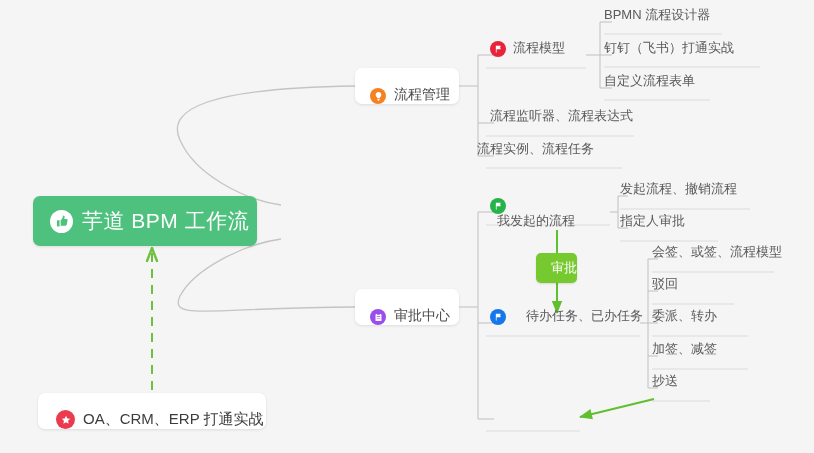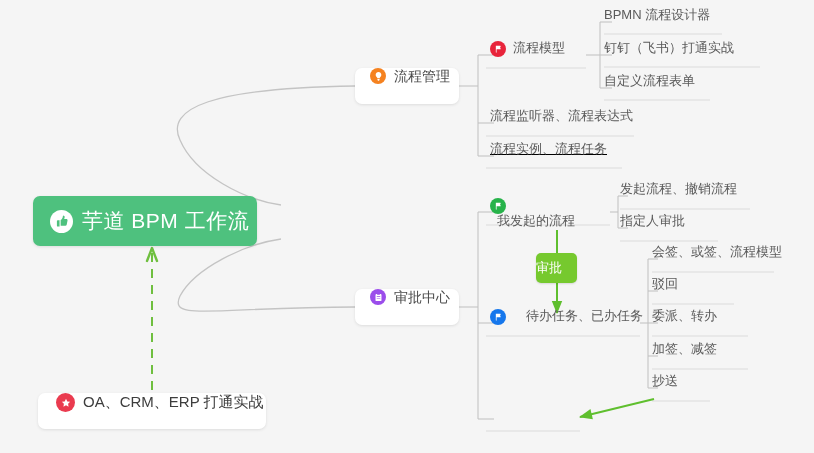--- a/index.html
+++ b/index.html
@@ -53,21 +53,21 @@
     white-space: nowrap;
   }
 
   
   .card-node {
     position: absolute;
     background: #ffffff;
     border-radius: 7px;
     box-shadow: 0 1px 3px rgba(0,0,0,0.10);
     display: flex;
-    align-items: flex-start;
+    align-items: flex-end;
     box-sizing: border-box;
     padding: 0 15px;
     height: 36px;
   }
   .card-label {
     font-size: 14px;
     color: #4a4a4a;
     margin-left: 8px;
     white-space: nowrap;
   }
@@ -92,21 +92,21 @@
   }
   .leaf .leaf-label.with-icon { margin-left: 7px; }
 
   
   .tag-node {
     position: absolute;
     background: #76c92e;
     border-radius: 5px;
     display: flex;
     align-items: center;
-    justify-content: flex-start;
+    justify-content: flex-end;
     box-shadow: 0 1px 2px rgba(0,0,0,0.12);
     font-family: Liberation Mono, monospace;
   }
   .tag-label {
     color: #ffffff;
     font-size: 13px;
     white-space: nowrap;
   }
 
   
@@ -243,21 +243,21 @@
   <div class="leaf" style="left:604px; top:41px;">
     <span class="leaf-label">钉钉（飞书）打通实战</span>
   </div>
   <div class="leaf" style="left:604px; top:74px;">
     <span class="leaf-label">自定义流程表单</span>
   </div>
 
   <div class="leaf" style="left:490px; top:109px;">
     <span class="leaf-label">流程监听器、流程表达式</span>
   </div>
-  <div class="leaf" style="left:490px; top:142px;text-decoration:underline;">
+  <div class="leaf" style="left:477px; top:142px;">
     <span class="leaf-label">流程实例、流程任务</span>
   </div>
 
   <div class="card-node" id="node-approval-center">
     <span class="ic ic-purple">
       <svg width="11" height="11" viewBox="0 0 14 14">
         <rect fill="#ffffff" x="3.2" y="2.6" width="7.6" height="9" rx="1.1"></rect>
         <rect fill="#9b4deb" x="5.2" y="1.5" width="3.6" height="2.1" rx="0.7"></rect>
         <rect fill="#9b4deb" x="4.6" y="5.5" width="4.8" height="0.85" rx="0.42"></rect>
         <rect fill="#9b4deb" x="4.6" y="7.5" width="4.8" height="0.85" rx="0.42"></rect>

